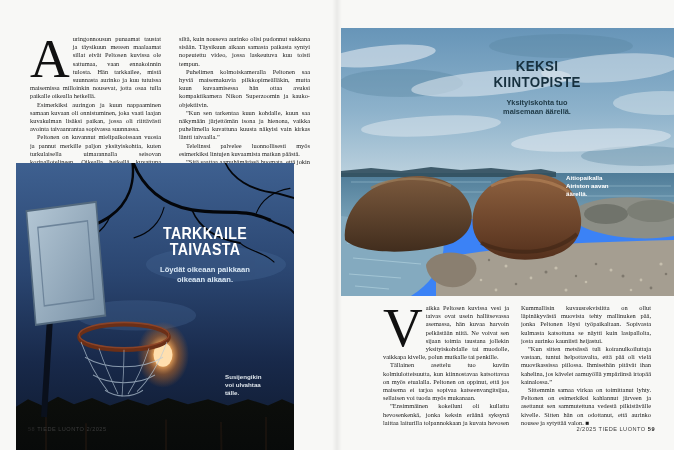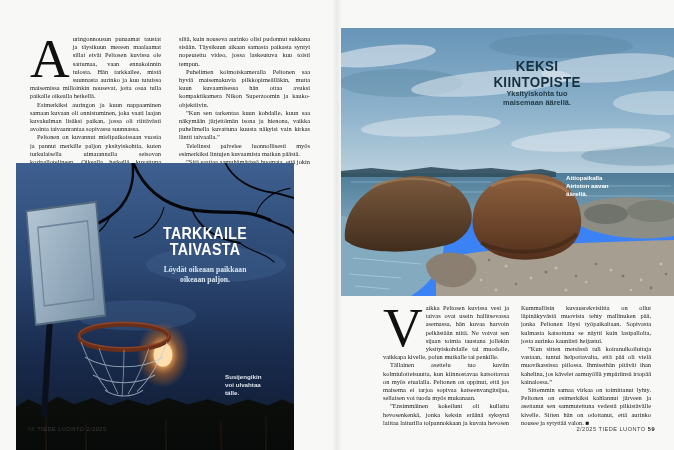--- a/index.html
+++ b/index.html
@@ -23,24 +23,24 @@
   #photo-left{left:16px;top:163px;width:278px;height:320px;background:#152档;background:#15243e;}
   #photo-right{left:341px;top:28px;width:333px;height:268px;background:#3b82f6;}
   .fill{position:absolute;left:0;top:0;width:100%;height:100%;}
   
   .overlay{position:absolute;text-align:center;}
   .photo-title{font-family:"Liberation Sans", sans-serif;font-weight:700;
                letter-spacing:0.4px;transform:scaleX(0.86);transform-origin:center;}
   #left-overlay{left:103px;top:62px;width:172px;color:#ffffff;}
   #left-overlay .photo-title{font-size:16.5px;line-height:16px;}
   #left-overlay .photo-sub{margin-top:8px;font-size:7.6px;line-height:9.6px;color:#d9e7f4;
-               font-family:Liberation Serif, serif;font-weight:600;}
+               font-family:Liberation Sans, sans-serif;font-weight:600;}
   #right-overlay{left:128px;top:30px;width:136px;color:#16303e;}
   #right-overlay .photo-title{font-size:15.5px;line-height:15.5px;}
-  #right-overlay .photo-sub{margin-top:0;font-size:7.4px;line-height:9.4px;color:#223d4a;
+  #right-overlay .photo-sub{margin-top:9px;font-size:7.4px;line-height:9.4px;color:#223d4a;
                font-family:"Liberation Sans", sans-serif;font-weight:600;}
   .photo-caption{position:absolute;font-family:"Liberation Sans", sans-serif;font-weight:700;
                font-size:6.2px;line-height:7.8px;}
   #left-caption{left:209px;top:210px;width:52px;color:#dde4ea;}
   #right-caption{left:225px;top:146px;width:52px;color:#ffffff;}
   .folio{position:absolute;top:426px;font-family:"Liberation Sans", sans-serif;font-size:5.6px;
          letter-spacing:0.5px;color:#3c3c3c;}
   #folio-left{left:28px;}
   #folio-right{right:19px;text-align:right;}
   .folio b{font-weight:700;color:#222;}
@@ -131,21 +131,21 @@
           <path d="M89,179 C100,185 116,185 127,179"></path>
       </g>
     </svg>
     <div class="overlay" id="left-overlay">
       <div class="photo-title">
         <div>TARKKAILE</div>
         <div>TAIVASTA</div>
       </div>
       <div class="photo-sub">
         <div>Löydät oikeaan paikkaan</div>
-        <div>oikeaan paljon.</div>
+        <div>oikeaan aikaan.</div>
       </div>
     </div>
     <div class="photo-caption" id="left-caption">
       <div>Susijengikin</div>
       <div>voi ulvahtaa</div>
       <div>tälle.</div>
     </div>
   </div>
 
   <div class="photo" id="photo-right">

